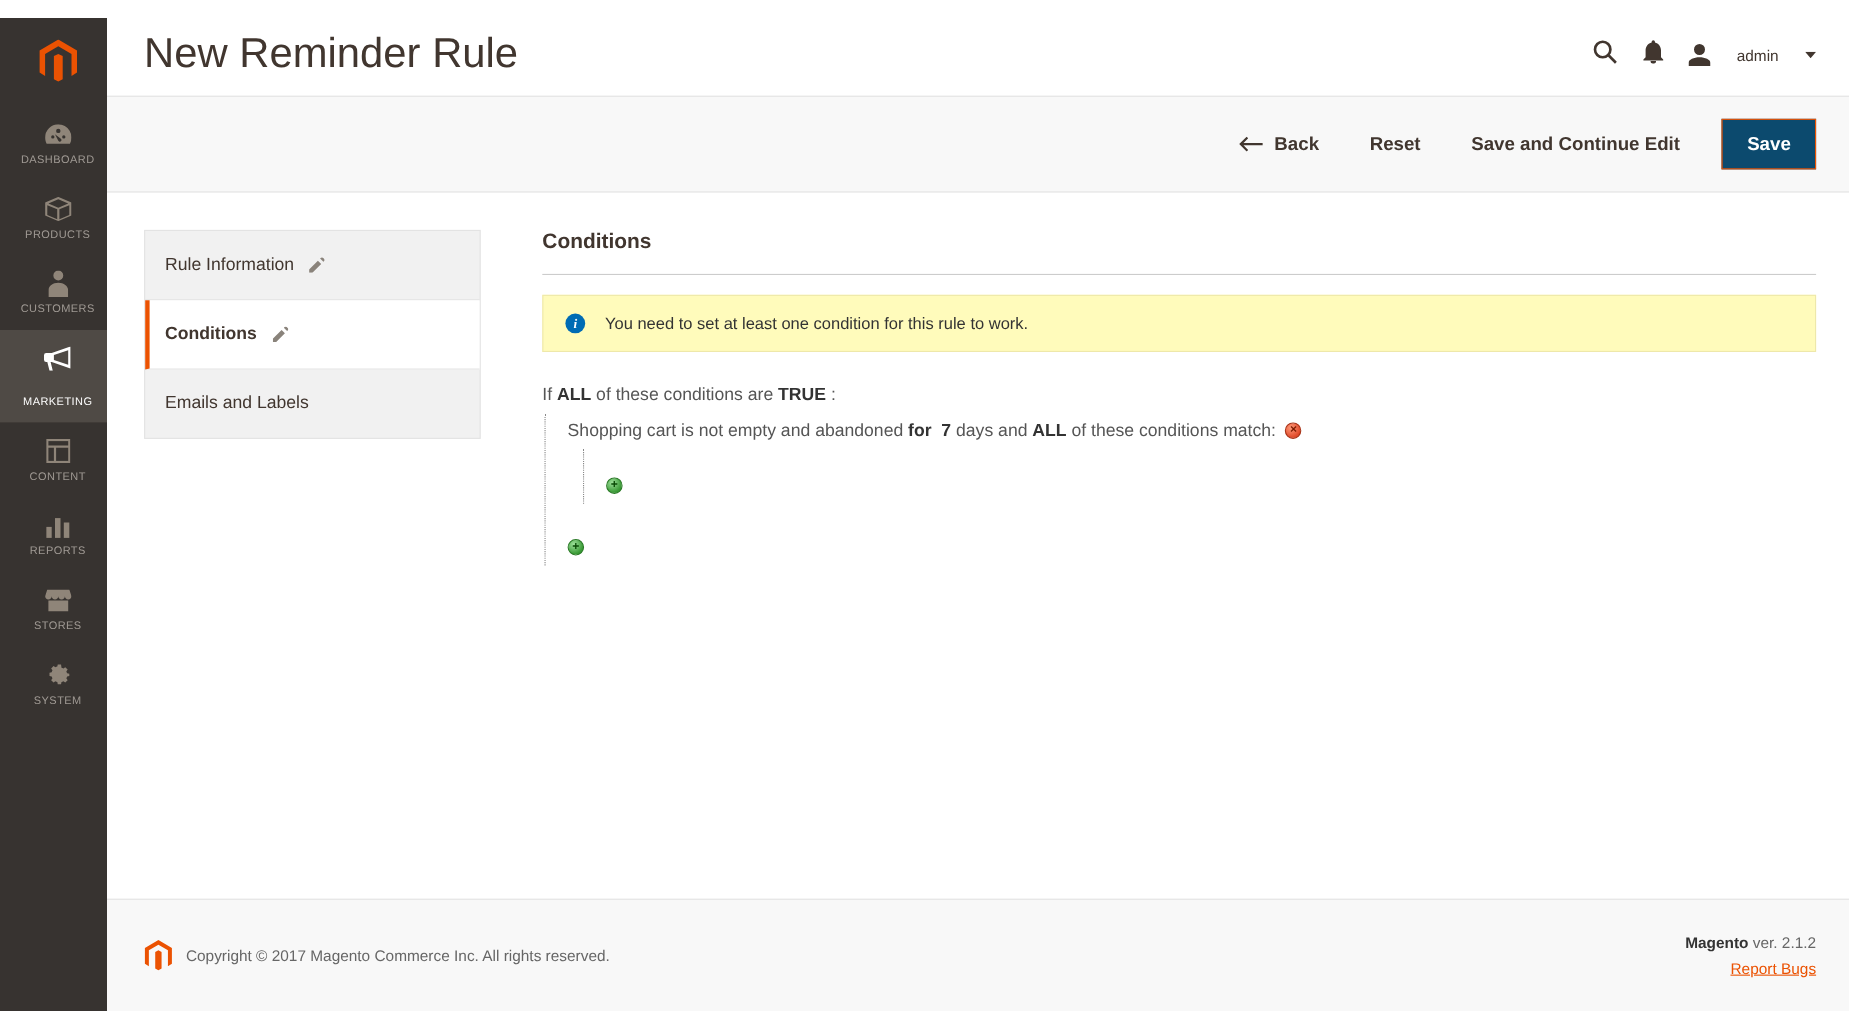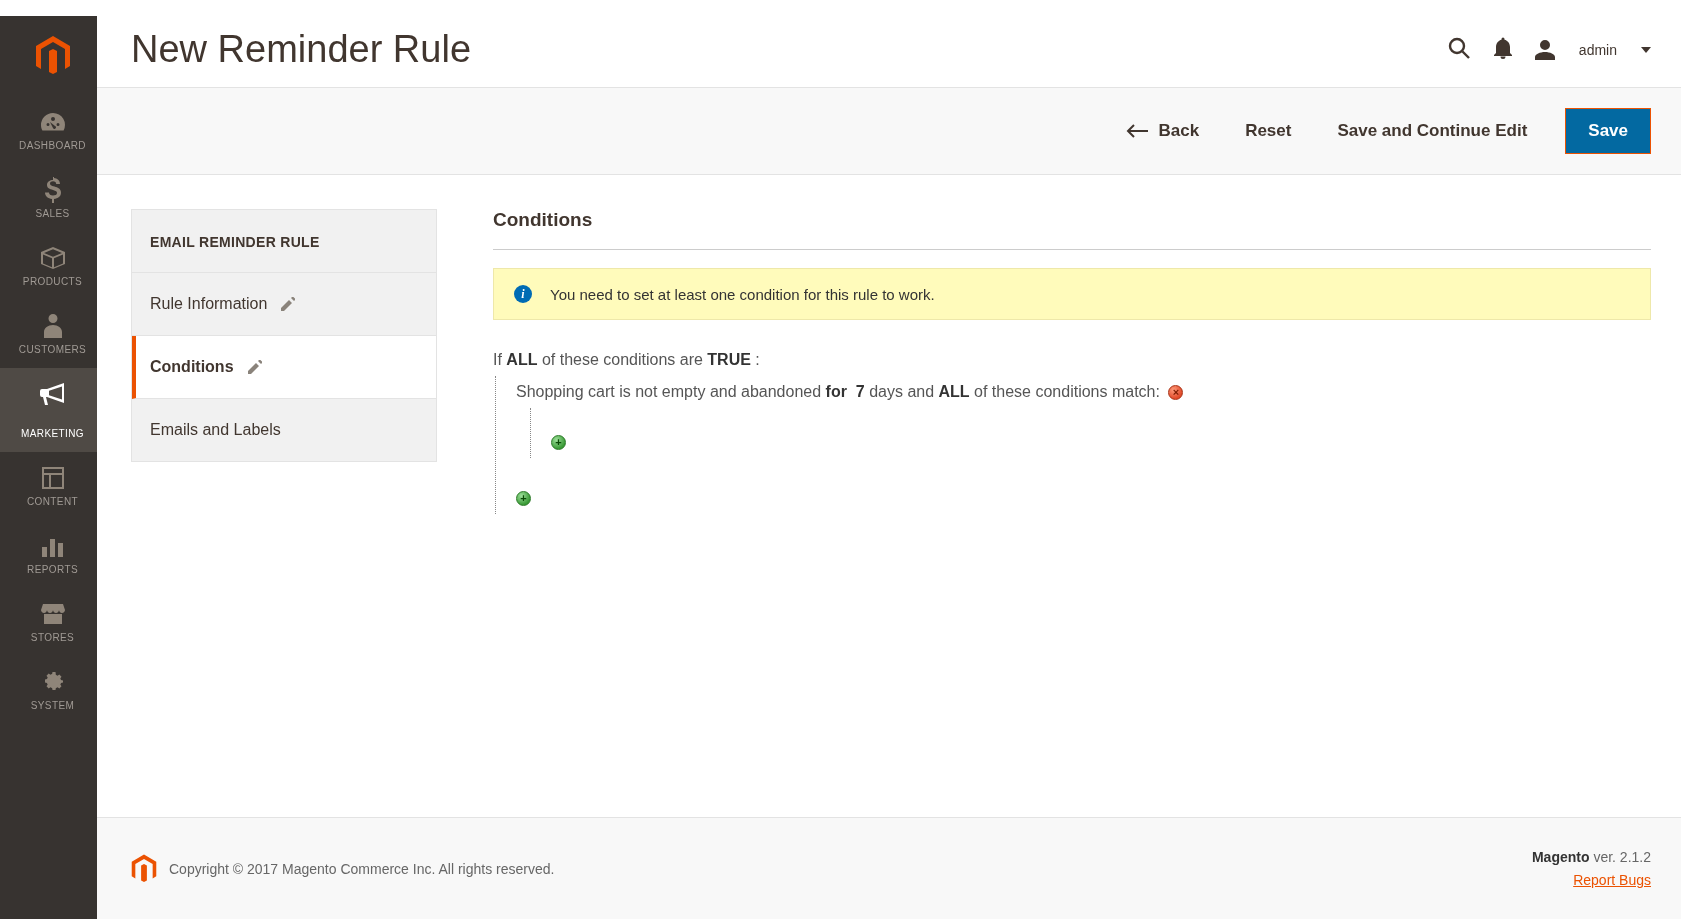--- a/index.html
+++ b/index.html
@@ -111,21 +111,21 @@
     padding: 10px 8px;
   }
   .toolbar .text-btn {
     font-size: 17px;
     color: #41362f;
     font-weight: 600;
     cursor: pointer;
     padding: 10px 8px;
   }
   .toolbar .save-btn {
-    background: #0369a1;
+    background: #0c4a6e;
     color: #fff;
     font-size: 17px;
     font-weight: 600;
     padding: 12px 22px;
     cursor: pointer;
     border: 1px solid #eb5202;
   }
 
   .content-row {
     display: flex;
@@ -274,28 +274,20 @@
 
   <div class="nav-item">
     <span class="icon-slot">
       <svg width="24" height="18" viewBox="0 0 24 18" fill="#8f8579">
           <path d="M12 0a12 12 0 0 0-12 12c0 2 .5 4 1.4 5.6h21.2A12 12 0 0 0 12 0zm0 4a2 2 0 1 1 0 4 2 2 0 0 1 0-4zm-5 9a1.5 1.5 0 1 1 0-3 1.5 1.5 0 0 1 0 3zm10 0a1.5 1.5 0 1 1 0-3 1.5 1.5 0 0 1 0 3zm-5 2l-3-6 5 4a1.5 1.5 0 1 1-2 2z"></path>
         </svg>
     </span>
     <span>DASHBOARD</span>
   </div>
 
-  <div class="nav-item">
-    <span class="icon-slot">
-      <svg width="16" height="26" viewBox="0 0 16 26" fill="#8f8579">
-          <path d="M8 0v3C5 3 2 4.5 2 8c0 3 2.5 4 6 5 3 .9 4 1.5 4 3 0 1.8-2 2.5-4 2.5-2.5 0-4-1.2-4-3H0c0 3.8 3 6 7 6.4V26h2v-4.1c4-.3 7-2.4 7-6.4 0-3.6-3-5-6.5-6C6 8.7 5 8 5 6.5 5 5 6.5 4.2 8 4.2c2 0 3.2 1 3.2 2.8H15C15 3.4 12 1.3 9 1V0H8z"></path>
-        </svg>
-    </span>
-    <span>SALES</span>
-  </div>
 
   <div class="nav-item">
     <span class="icon-slot">
       <svg width="24" height="22" viewBox="0 0 24 22" fill="#8f8579">
           <path d="M12 0L0 5v12l12 5 12-5V5L12 0zm0 2.2L21 6l-9 3.8L3 6l9-3.8zM2 7.5l9 3.8v9L2 16.5v-9zm20 0v9l-9 3.8v-9l9-3.8z"></path>
         </svg>
     </span>
     <span>PRODUCTS</span>
   </div>
 
@@ -395,21 +387,20 @@
       <span>Back</span>
     </span>
     <span class="text-btn">Reset</span>
     <span class="text-btn">Save and Continue Edit</span>
     <span class="save-btn">Save</span>
   </div>
 
   <div class="content-row">
 
     <div class="tab-panel">
-      <div class="panel-title">EMAIL REMINDER RULE</div>
       <div class="tab-item">
         <span>Rule Information</span>
         <svg width="14" height="14" viewBox="0 0 14 14" fill="#8a837b">
             <path d="M0 11l8-8 3 3-8 8H0v-3zm10-10l1-1a1 1 0 0 1 1.4 0L14 1.6a1 1 0 0 1 0 1.4l-1 1-3-3z"></path>
           </svg>
       </div>
       <div class="tab-item active">
         <span>Conditions</span>
         <svg width="14" height="14" viewBox="0 0 14 14" fill="#8a837b">
             <path d="M0 11l8-8 3 3-8 8H0v-3zm10-10l1-1a1 1 0 0 1 1.4 0L14 1.6a1 1 0 0 1 0 1.4l-1 1-3-3z"></path>

